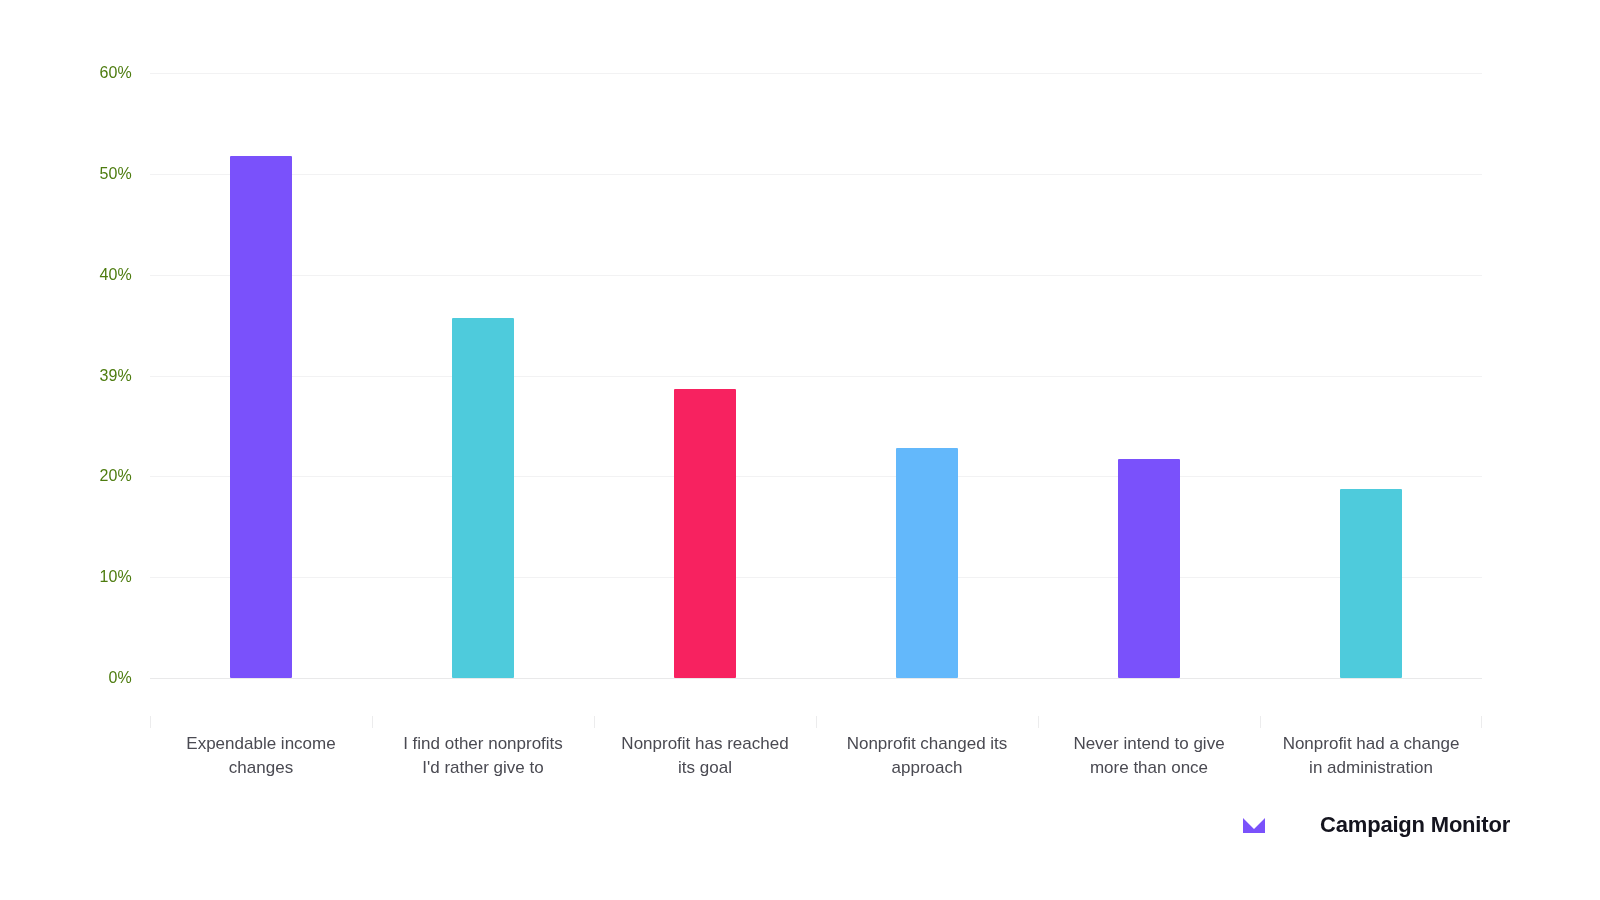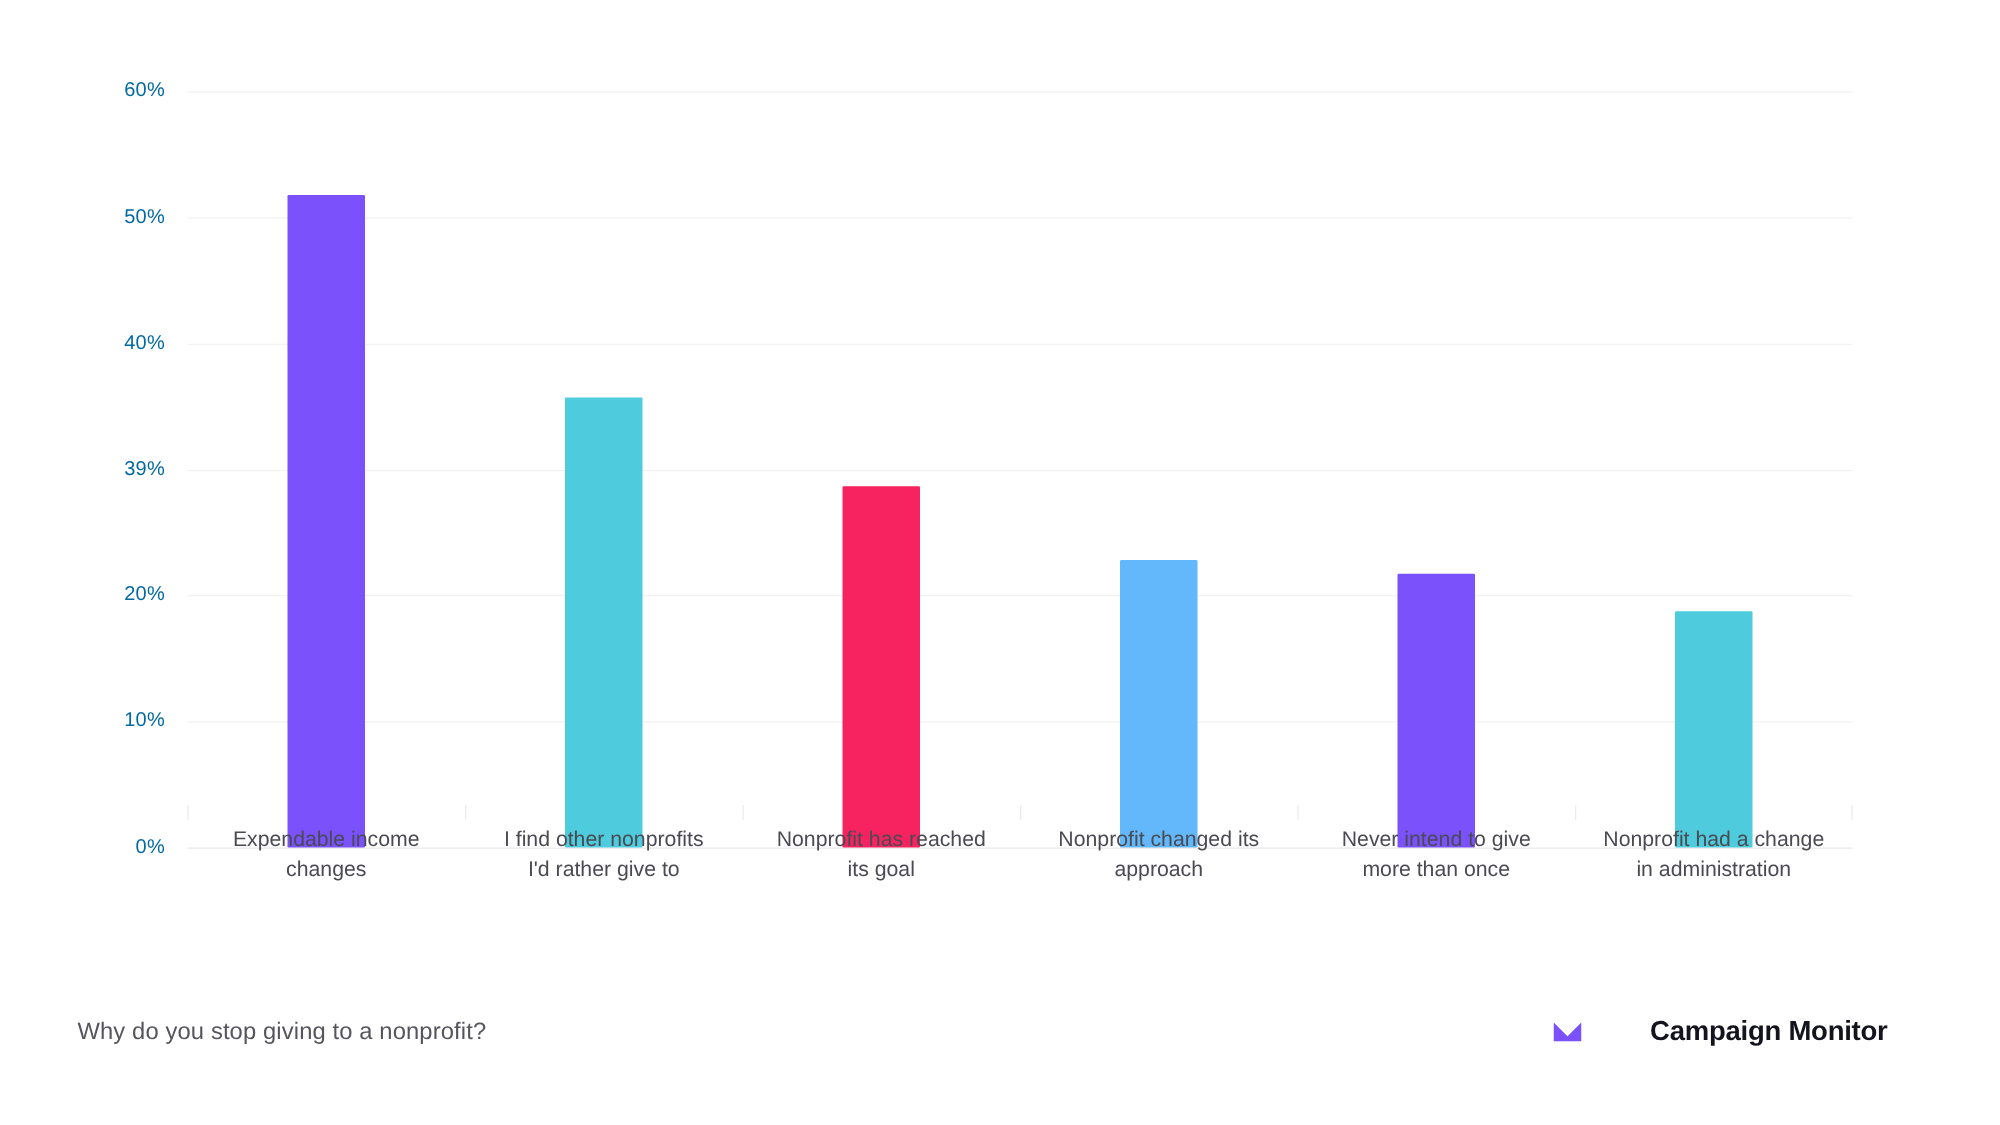--- a/index.html
+++ b/index.html
@@ -42,21 +42,21 @@
   }
 
   .ytick {
     position: absolute;
     right: 1482px;          
     width: 120px;
     text-align: right;
     padding-right: 18px;
     box-sizing: border-box;
     font-size: 16px;
-    color: #0369a1;
+    color: #4d7c0f;
     transform: translateY(-50%);
     letter-spacing: .2px;
     white-space: nowrap;
   }
 
   #bars {
     position: absolute;
     left: 150px;
     top: 73px;
     width: 1332px;
@@ -74,21 +74,21 @@
   }
   .bar {
     width: 62px;
     border-radius: 1px;
   }
 
   
   #xlabels {
     position: absolute;
     left: 150px;
-    top: 644px;
+    top: 716px;
     width: 1332px;
     display: flex;
   }
   .xlabel-slot {
     flex: 1 1 0;
     position: relative;
     text-align: center;
     padding: 16px 6px 0;
     box-sizing: border-box;
   }
@@ -221,21 +221,20 @@
           <span class="sep"></span>
           <div class="xlabel-text">Nonprofit had a change
 in administration</div>
         </div>
         <div style="position: absolute; right: 0px; top: 0px; width: 1px; height: 12px; background: rgb(236, 236, 237);"></div>
       </div>
 
   </div>
 
   <div id="footer">
-    <div id="caption">Why do you stop giving to a nonprofit?</div>
     <div id="brand">
       <svg id="brand-mark" viewBox="0 0 24 17" aria-hidden="true">
         <path d="M1 1 L12 12 L23 1 L23 16 L1 16 Z" fill="#7A51FB"></path>
       </svg>
       <span id="brand-name">Campaign Monitor</span>
     </div>
   </div>
 
 </div>
 

